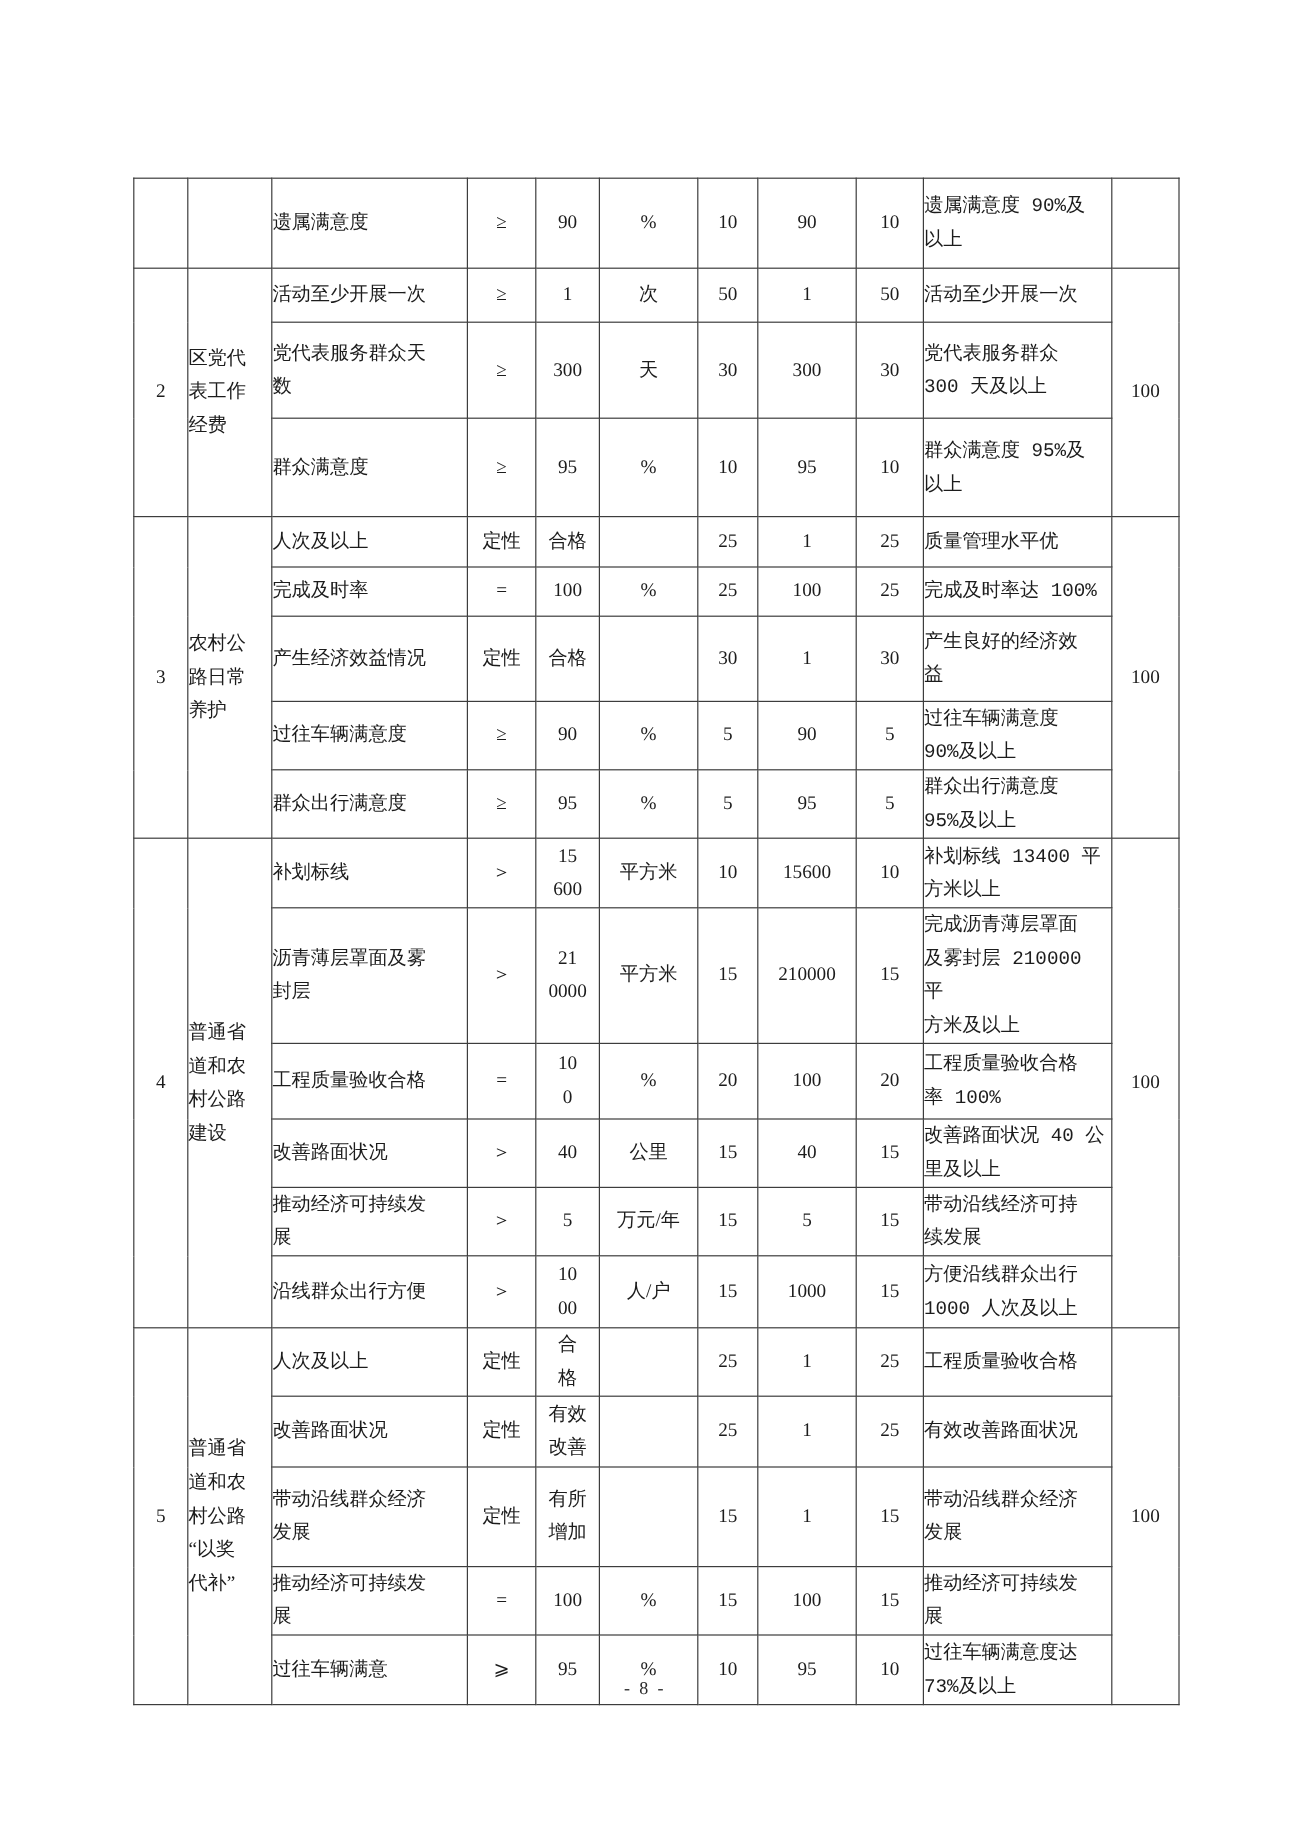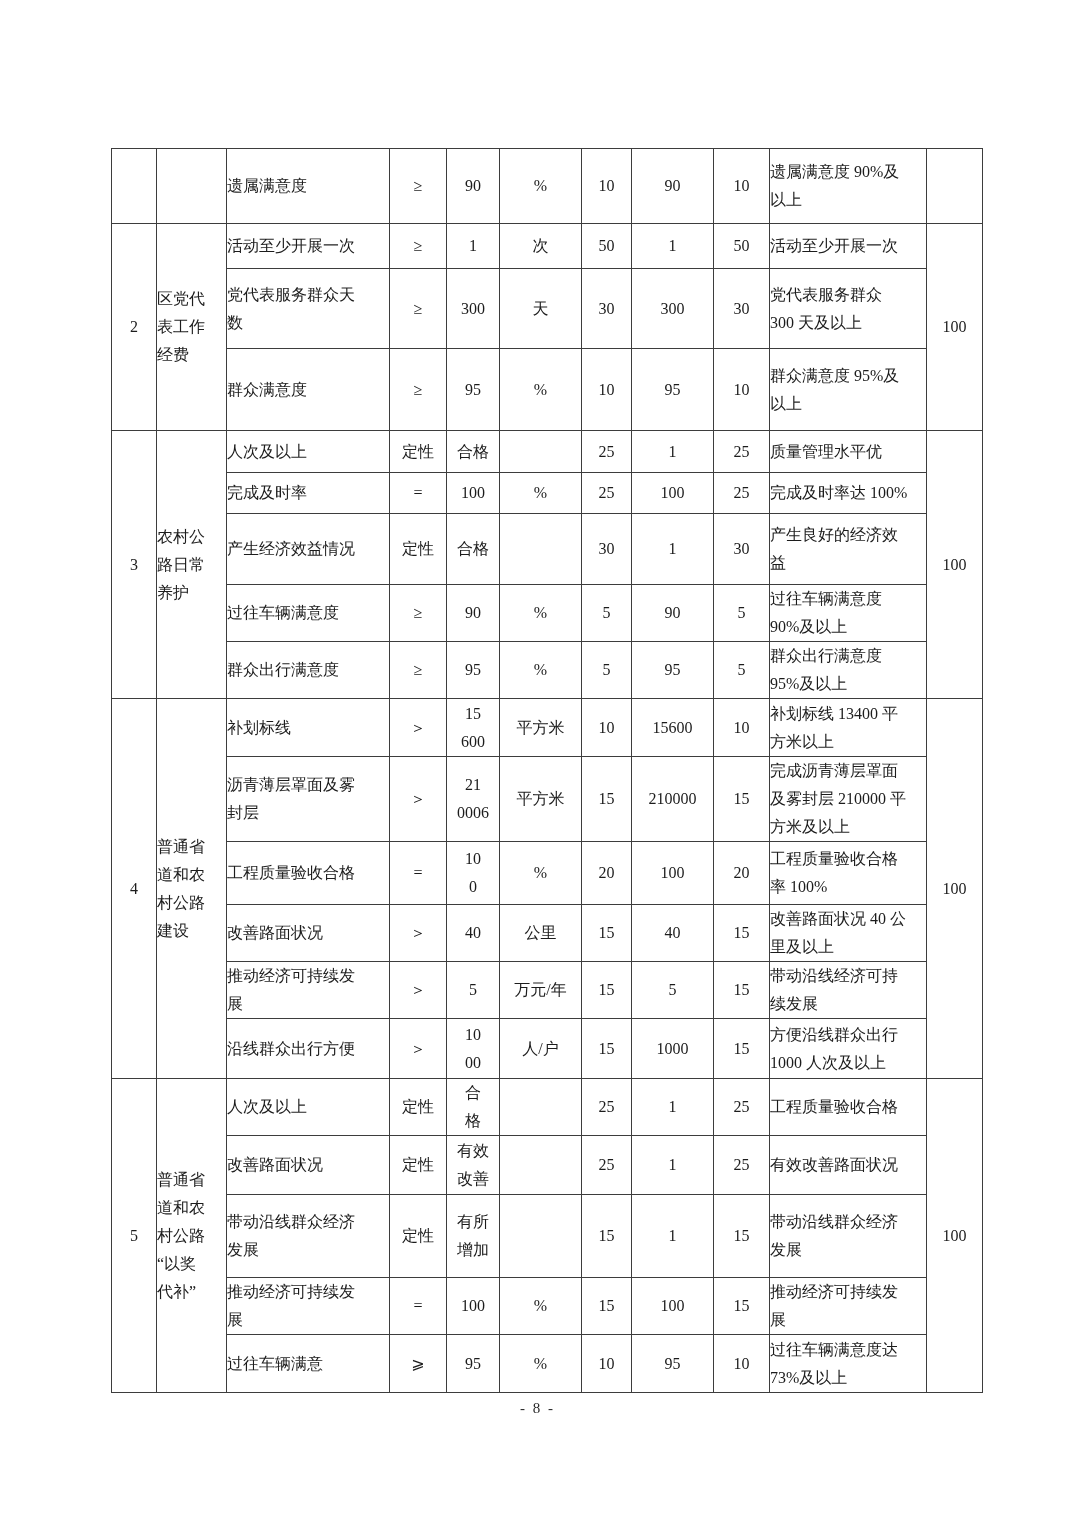--- a/index.html
+++ b/index.html
@@ -26,21 +26,21 @@
     white-space:pre-line;
     line-height:1.75;
     padding:0;
   }
   td.ctr{text-align:center;}
   td.sn{text-align:center;}
   td.notop{border-top:none;}
   td.proj{text-align:left;line-height:2.75;padding:0 6px;}
   td.ind{text-align:left;padding:0 8px 0 11px;}
   td.tgt{line-height:1.6;padding:0 2px;}
-  td.desc{text-align:left;padding:0 8px;}
+  td.desc{text-align:left;padding:0 8px;font-family:Liberation Mono, monospace;}
   td.total{text-align:center;}
   .footer{
     position:absolute;
     left:0;top:1400px;width:100%;
     text-align:center;
     font-size:15px;
     color:#2a2a2a;
     letter-spacing:2px;
   }
 </style>
@@ -194,21 +194,21 @@
       <td class="ctr">10</td>
       <td class="desc">补划标线 13400 平
 方米以上</td>
       <td class="total" rowspan="6">100</td>
     </tr>
     <tr style="height:85px">
       <td class="ind">沥青薄层罩面及雾
 封层</td>
       <td class="ctr">＞</td>
       <td class="ctr tgt">21
-0006</td>
+0000</td>
       <td class="ctr">平方米</td>
       <td class="ctr">15</td>
       <td class="ctr">210000</td>
       <td class="ctr">15</td>
       <td class="desc">完成沥青薄层罩面
 及雾封层 210000 平
 方米及以上</td>
     </tr>
     <tr style="height:63px">
       <td class="ind">工程质量验收合格</td>

